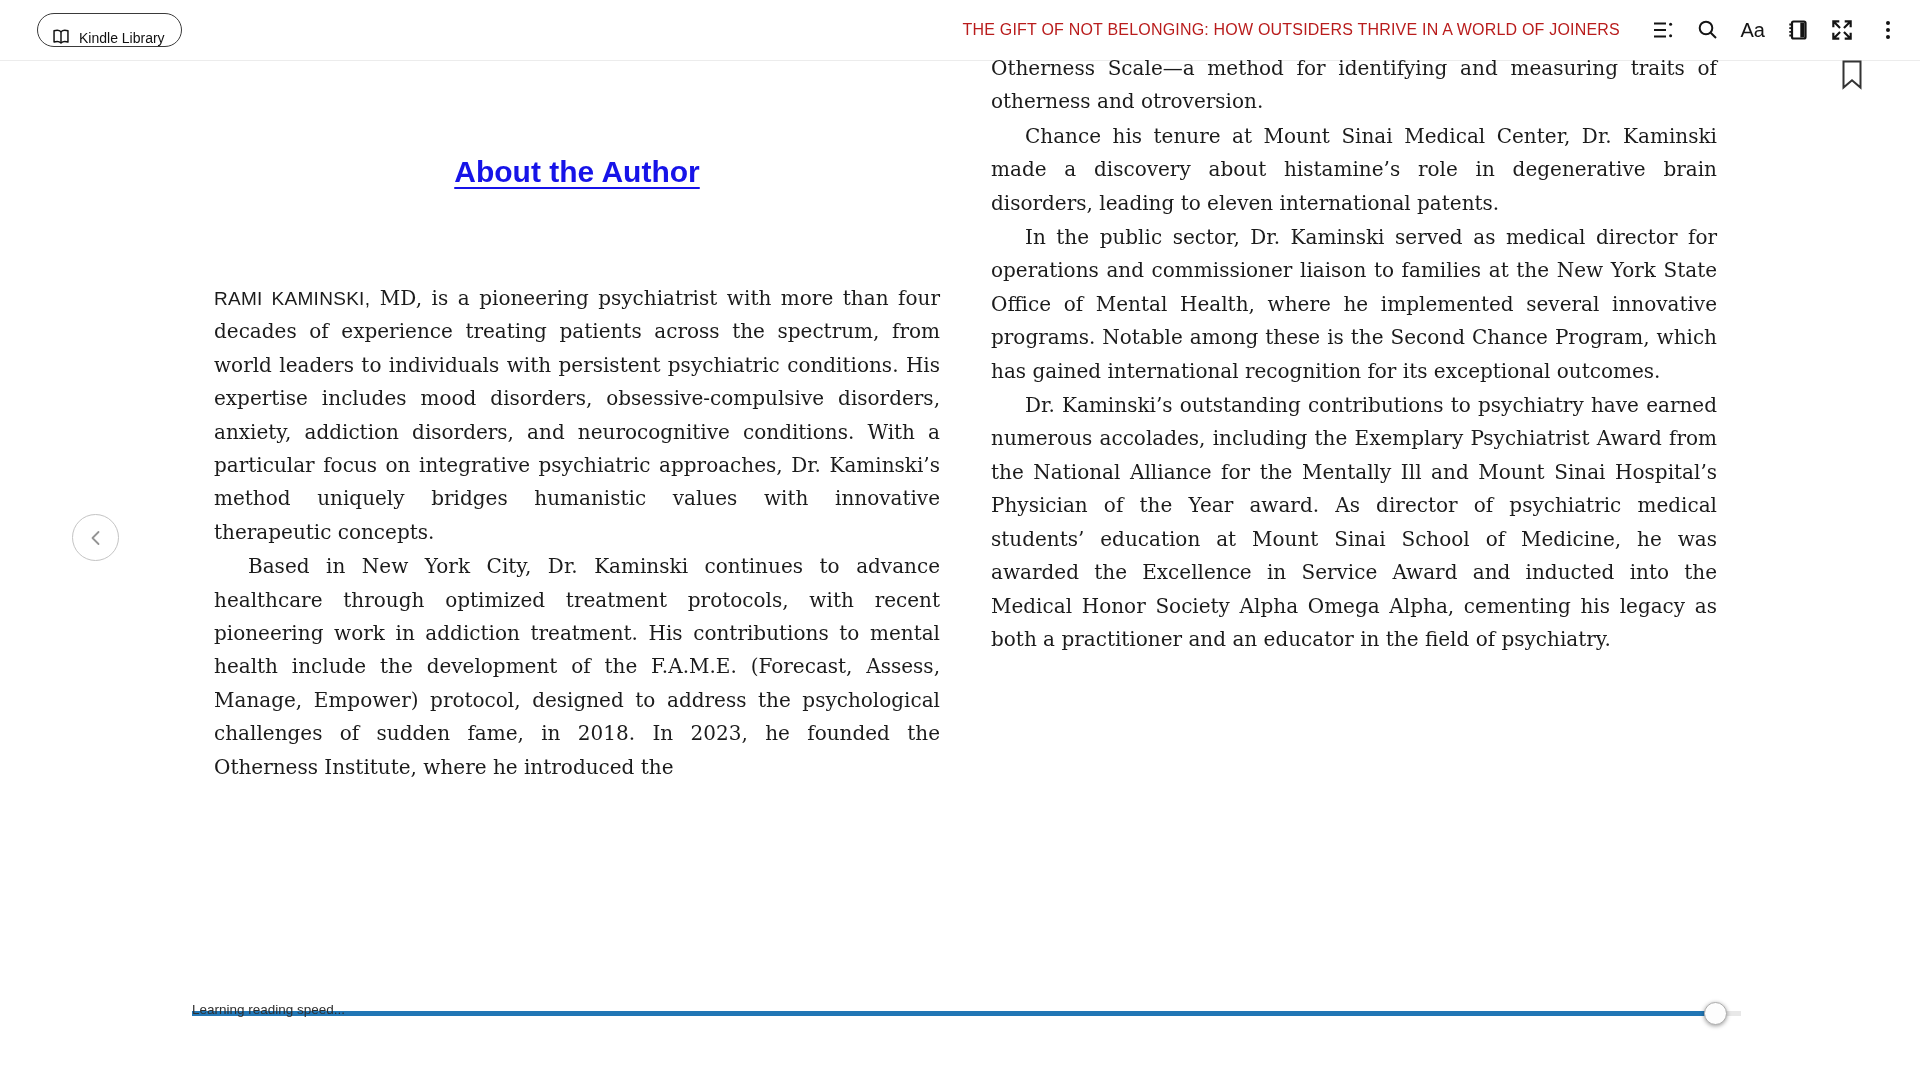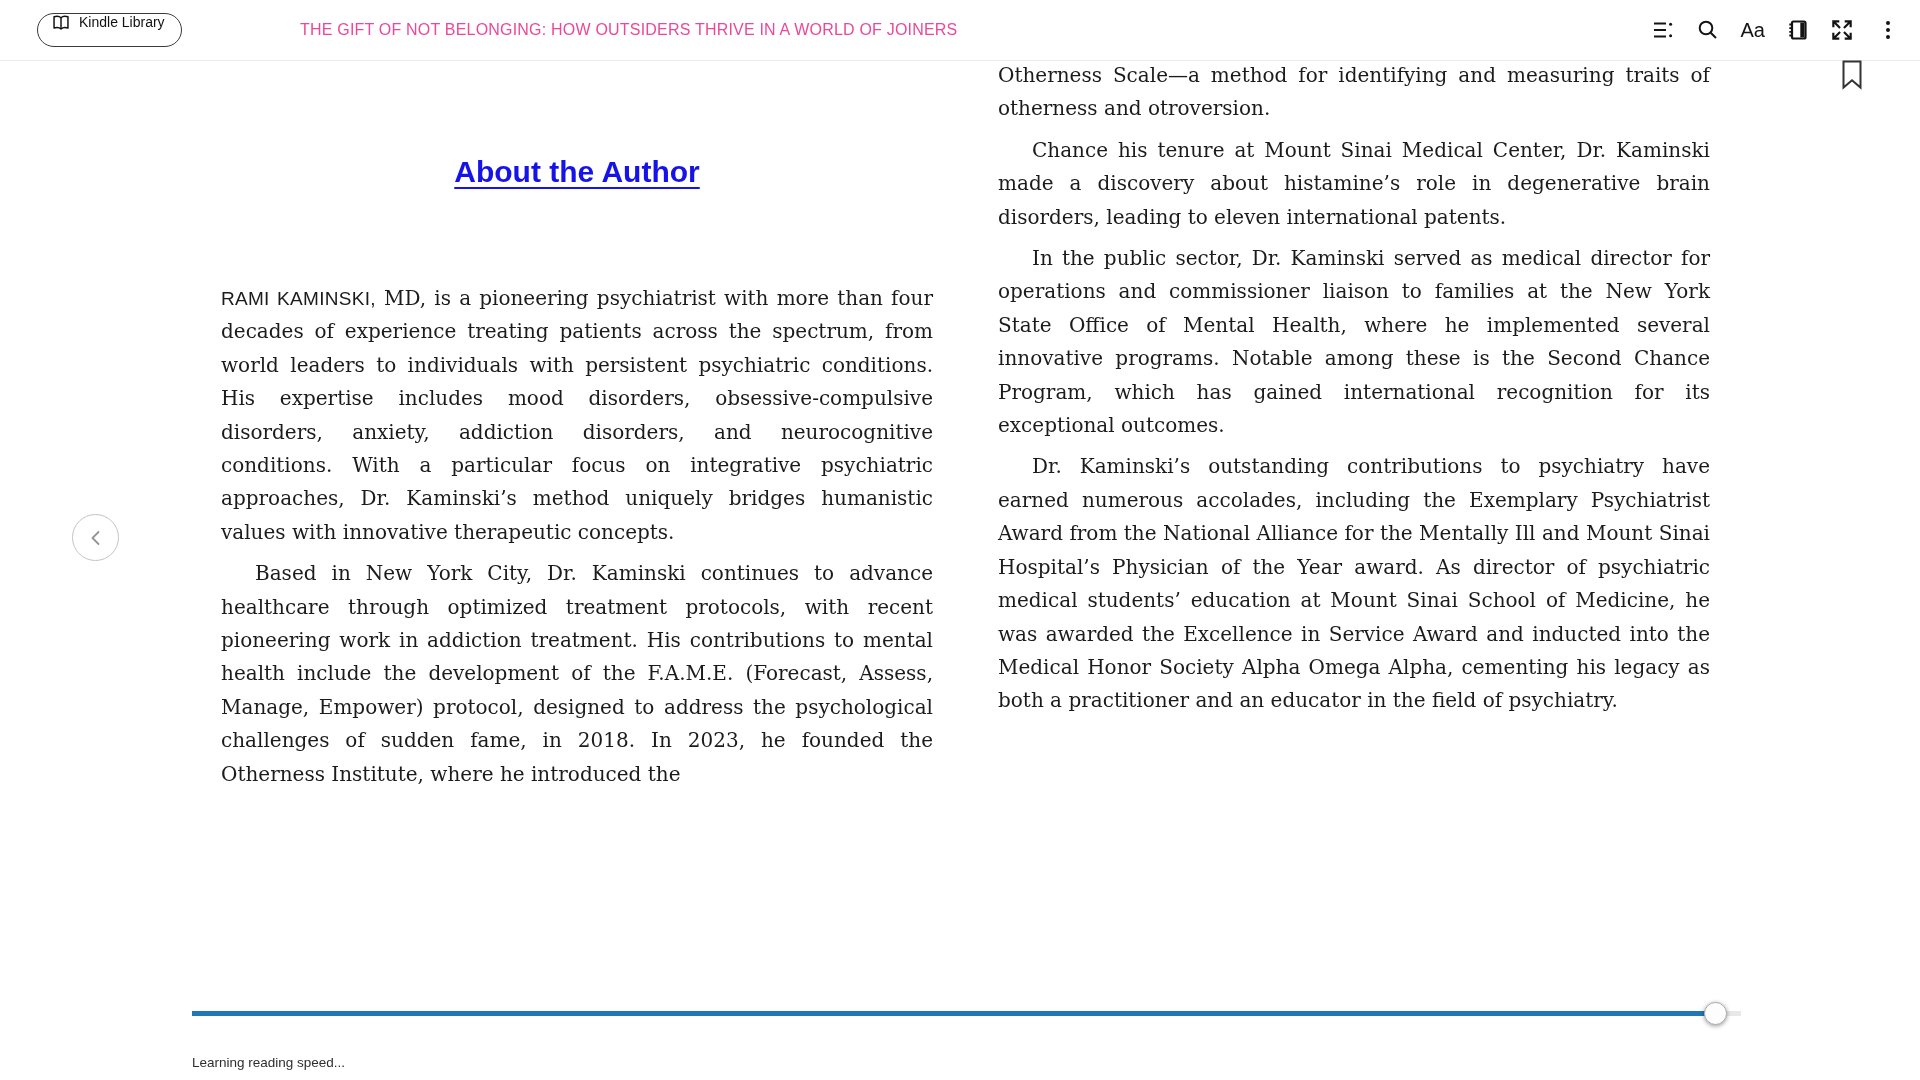--- a/index.html
+++ b/index.html
@@ -2,46 +2,46 @@
 <html><head>
 <meta charset="utf-8">
 <style>
   * { box-sizing: border-box; margin: 0; padding: 0; }
   html, body { background: #ffffff; }
   body { font-family: "Liberation Sans", sans-serif; }
   .viewport { position: relative; width: 1920px; height: 1080px; background: #fff; overflow: hidden; }
 
   
   .header { position: absolute; left: 0; top: 0; width: 1920px; height: 61px; background: #fff; border-bottom: 1px solid #ececec; }
-  .lib-btn { position: absolute; left: 37px; top: 13px; height: 34px; padding: 0 16px 0 13px; display: flex; align-items: flex-start; gap: 8px; border: 1.5px solid #3a3a3a; border-radius: 18px; background: #fff; font-size: 14px; color: #111; cursor: pointer; }
-  .reader-title { position: absolute; left: 300px; right: 300px; top: 21px; text-align: left; font-size: 16px; letter-spacing: 0.2px; color: #ec4899; white-space: nowrap; }
+  .lib-btn { position: absolute; left: 37px; top: 13px; height: 34px; padding: 0 16px 0 13px; display: flex; align-items: flex-end; gap: 8px; border: 1.5px solid #3a3a3a; border-radius: 18px; background: #fff; font-size: 14px; color: #111; cursor: pointer; }
+  .reader-title { position: absolute; left: 300px; right: 300px; top: 21px; text-align: right; font-size: 16px; letter-spacing: 0.2px; color: #b91c1c; white-space: nowrap; }
   .icon-row { position: absolute; right: 20px; top: 14px; height: 32px; display: flex; align-items: center; gap: 15px; }
   .icon-btn { width: 30px; height: 30px; display: flex; align-items: center; justify-content: flex-end; background: none; border: none; cursor: pointer; color: #141414; }
   .aa-label { font-size: 20px; font-weight: 500; color: #141414; }
 
   
   .bookmark-btn { position: absolute; left: 1840px; top: 59px; width: 26px; height: 32px; background: none; border: none; cursor: pointer; }
 
   
   .prev-btn { position: absolute; left: 72px; top: 514px; width: 47px; height: 47px; border-radius: 50%; border: 1px solid #c4c4c4; background: #fff; display: flex; align-items: center; justify-content: center; cursor: pointer; }
 
   
   .col { position: absolute; width: 728px; font-family: "DejaVu Serif", serif; font-size: 20px; line-height: 33.4px; color: #1b1b1b; text-align: justify; }
   .col-left { left: 213px; top: 150px; }
   .col-right { left: 990px; top: 51px; }
   .chapter-heading { display: block; font-family: Liberation Sans, sans-serif; font-weight: 700; font-size: 30px; line-height: 44px; text-align: center; color: #1613e8; text-decoration: underline; text-decoration-thickness: 2px; text-underline-offset: 5px; margin-bottom: 88px; cursor: pointer; }
-  .para { margin: 8px; }
+  .para { margin: 1px; }
   .para.indent { text-indent: 34px; }
   .lead { font-family: "Liberation Sans", sans-serif; font-weight: 400; font-size: 19px; letter-spacing: 0.3px; }
 
   
   .progress-track { position: absolute; left: 192px; top: 1011px; width: 1549px; height: 5px; background: #e8e8e8; cursor: pointer; }
   .progress-fill { height: 100%; background: #2176b5; }
   .progress-knob { position: absolute; left: 1704px; top: 1002px; width: 23px; height: 23px; border-radius: 50%; background: #fdfdfd; border: 1px solid #adadad; box-shadow: 0 1px 4px rgba(0,0,0,0.38); cursor: grab; }
-  .speed-text { position: absolute; left: 192px; top: 1055px; font-size: 13.5px; color: #2e2e2e; }
+  .speed-text { position: absolute; left: 192px; top: 1002px; font-size: 13.5px; color: #2e2e2e; }
   .page-info { position: absolute; left: 0; right: 0; top: 1090px; text-align: center; font-size: 13.5px; color: #1f1f1f; }
   .page-info .dot { display: inline-block; margin: 0 9px; font-size: 12px; vertical-align: 1px; }
 
   svg { display: block; }
 </style>
 </head>
 <body>
 
 <div class="viewport">
 

